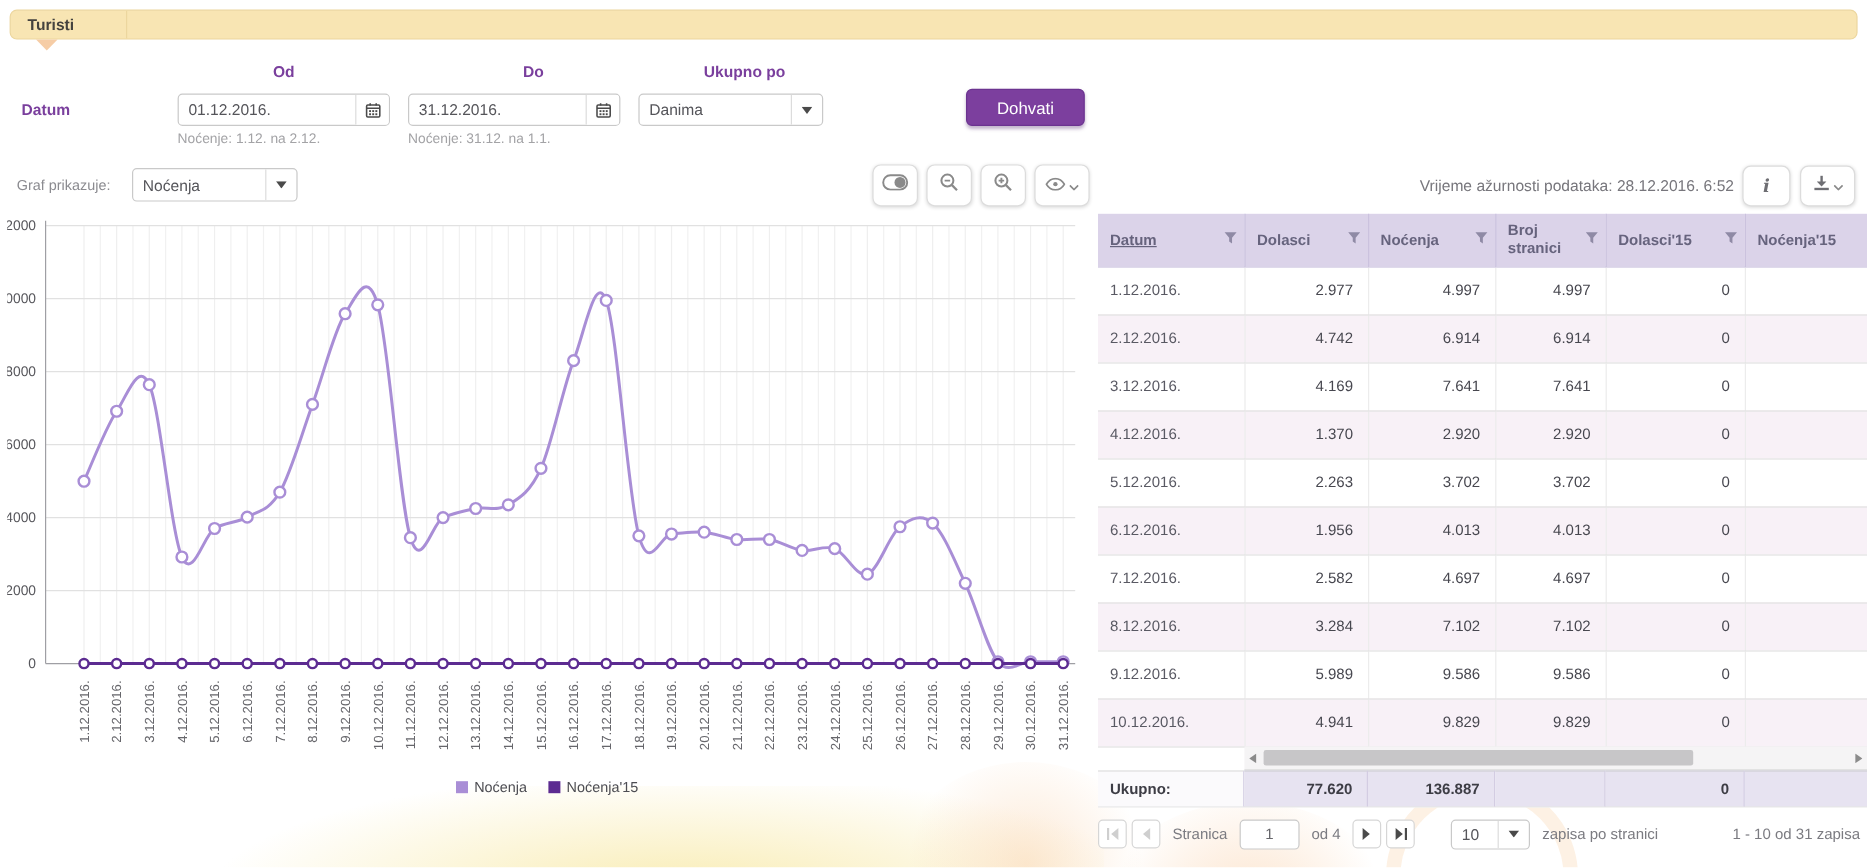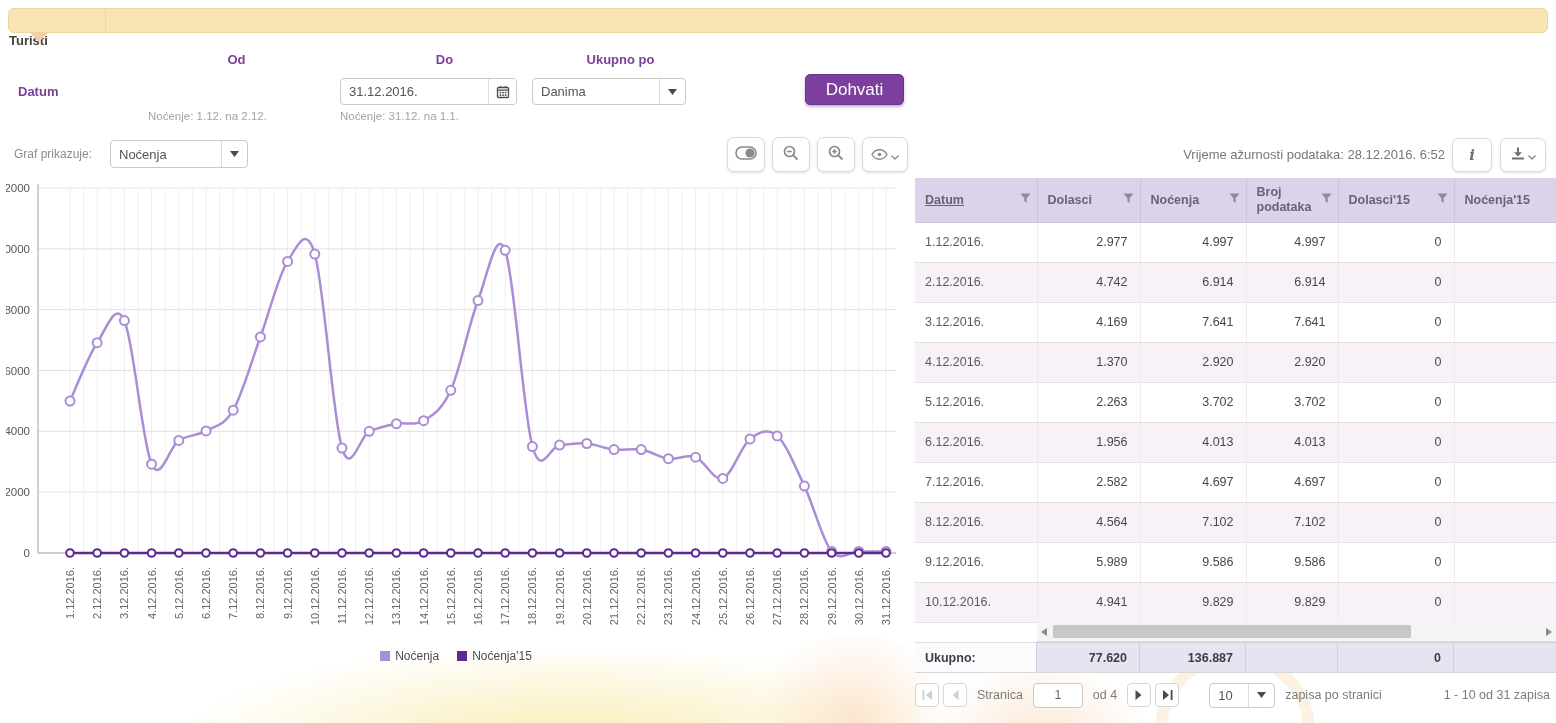--- a/index.html
+++ b/index.html
@@ -16,21 +16,21 @@
   .blob-p2 { left:915px; top:668px; width:250px; height:200px; border-radius:50%;
     background:radial-gradient(circle, rgba(250,210,172,.65), rgba(250,210,172,0) 72%); }
   .blob-ring { left:1155px; top:650px; width:160px; height:160px; border-radius:50%;
     border:12px solid rgba(250,219,188,.4); }
 
   .z { position:absolute; z-index:1; }
 
   
   .topbar { left:8px; top:8px; width:1540px; height:25px; background:#f8e5b3;
     border:1px solid #ecd69e; border-radius:6px; }
-  .topbar-label { position:absolute; left:0; top:4px; font-size:13px; font-weight:bold; color:#44423e;margin-top:20px; }
+  .topbar-label { position:absolute; left:14px; top:4px; font-size:13px; font-weight:bold; color:#44423e; }
   .tab-sep { position:absolute; left:96px; top:0; width:1px; height:23px; background:#ecd69e; }
   .tab-pointer { left:30px; top:33px; width:0; height:0;
     border-left:9px solid transparent; border-right:9px solid transparent; border-top:9px solid #f6cda6; }
 
   
   .flabel { top:52px; width:177px; text-align:center; font-size:13px; font-weight:bold; color:#7a3f9d; }
   #lbl-od { left:148px; } #lbl-do { left:356px; } #lbl-prikaz { left:532px; }
   #lbl-datum { left:18px; top:84px; font-size:13px; font-weight:bold; color:#7a3f9d; }
   .inputbox { top:78px; height:27px; background:#fff; border:1px solid #c9c9c9; border-radius:4px;
     display:flex; align-items:stretch; overflow:hidden; }
@@ -40,21 +40,21 @@
   .side-btn { width:28px; border-left:1px solid #dcdcdc; display:flex; align-items:center;
     justify-content:center; cursor:pointer; background:#fff; }
   .selectbox { background:#fff; border:1px solid #c9c9c9; border-radius:4px;
     display:flex; align-items:stretch; overflow:hidden; }
   #sel-prikaz { top:78px; left:532px; width:154px; height:27px; }
   .sel-text { flex:1; display:flex; align-items:center; padding:0 8px; font-size:13px; color:#55555a; }
   .sel-arrow { width:26px; border-left:1px solid #dcdcdc; display:flex; align-items:center; justify-content:center; }
   .note { top:110px; font-size:11.5px; color:#a3a3a6; }
   #note-od { left:148px; } #note-do { left:340px; }
   .btn-dohvati { left:805px; top:74px; width:99px; height:31px; background:#7c3f9e; color:#fff;
-    border:1px solid #6b3390; border-radius:5px; font-size:17px; font-family:inherit;
+    border:1px solid #6b3390; border-radius:5px; font-size:14px; font-family:inherit;
     box-shadow:0 2px 3px rgba(80,40,110,.35); cursor:pointer; }
 
   
   #graf-label { left:14px; top:147px; font-size:12px; color:#8b8b90; }
   #sel-graf { top:140px; left:110px; width:138px; height:28px; }
   .ctool { top:137px; height:35px; background:#fff; border:1px solid #dcdcdc; border-radius:7px;
     box-shadow:0 1px 3px rgba(0,0,0,.13); display:flex; align-items:center; justify-content:center;
     gap:3px; cursor:pointer; }
   #ct-toggle { left:727px; width:38px; } #ct-zoomout { left:772px; width:38px; }
   #ct-zoomin { left:817px; width:38px; } #ct-eye { left:862px; width:46px; }
@@ -129,20 +129,37 @@
     <span class="topbar-label">Turisti</span>
     <span class="tab-sep"></span>
   </div>
   <div class="z tab-pointer"></div>
 
   <div class="z flabel" id="lbl-od">Od</div>
   <div class="z flabel" id="lbl-do">Do</div>
   <div class="z flabel" id="lbl-prikaz">Ukupno po</div>
   <div class="z" id="lbl-datum">Datum</div>
 
+  <div class="z inputbox" id="date-od">
+    <input type="text" value="01.12.2016." style="">
+    <span class="side-btn">
+      <svg width="14" height="14" viewBox="0 0 14 14">
+          <rect x="1.5" y="2.5" width="11" height="10" rx="1" fill="none" stroke="#4a4a4a" stroke-width="1.3"></rect>
+          <line x1="1.5" y1="5.2" x2="12.5" y2="5.2" stroke="#4a4a4a" stroke-width="1.3"></line>
+          <line x1="4.5" y1="1" x2="4.5" y2="3" stroke="#4a4a4a" stroke-width="1.3"></line>
+          <line x1="9.5" y1="1" x2="9.5" y2="3" stroke="#4a4a4a" stroke-width="1.3"></line>
+          <rect x="3.6" y="6.8" width="1.6" height="1.6" fill="#4a4a4a"></rect>
+          <rect x="6.2" y="6.8" width="1.6" height="1.6" fill="#4a4a4a"></rect>
+          <rect x="8.8" y="6.8" width="1.6" height="1.6" fill="#4a4a4a"></rect>
+          <rect x="3.6" y="9.4" width="1.6" height="1.6" fill="#4a4a4a"></rect>
+          <rect x="6.2" y="9.4" width="1.6" height="1.6" fill="#4a4a4a"></rect>
+          <rect x="8.8" y="9.4" width="1.6" height="1.6" fill="#4a4a4a"></rect>
+        </svg>
+    </span>
+  </div>
   <div class="z inputbox" id="date-do">
     <input type="text" value="31.12.2016." style="">
     <span class="side-btn">
       <svg width="14" height="14" viewBox="0 0 14 14">
           <rect x="1.5" y="2.5" width="11" height="10" rx="1" fill="none" stroke="#4a4a4a" stroke-width="1.3"></rect>
           <line x1="1.5" y1="5.2" x2="12.5" y2="5.2" stroke="#4a4a4a" stroke-width="1.3"></line>
           <line x1="4.5" y1="1" x2="4.5" y2="3" stroke="#4a4a4a" stroke-width="1.3"></line>
           <line x1="9.5" y1="1" x2="9.5" y2="3" stroke="#4a4a4a" stroke-width="1.3"></line>
           <rect x="3.6" y="6.8" width="1.6" height="1.6" fill="#4a4a4a"></rect>
           <rect x="6.2" y="6.8" width="1.6" height="1.6" fill="#4a4a4a"></rect>
@@ -481,21 +498,21 @@
             <th>
               <div class="hwrap">
                 <span class="hlabel">Noćenja</span>
                 <span><svg width="11" height="11" viewBox="0 0 11 11">
                     <path d="M0.5,0.5 H10.5 L6.7,5.2 V10 L4.3,8.2 V5.2 Z" fill="#8f8aa5"></path>
                   </svg></span>
               </div>
             </th>
             <th>
               <div class="hwrap">
-                <span class="hlabel">Broj podataka</span>
+                <span class="hlabel">Broj stranici</span>
                 <span><svg width="11" height="11" viewBox="0 0 11 11">
                     <path d="M0.5,0.5 H10.5 L6.7,5.2 V10 L4.3,8.2 V5.2 Z" fill="#8f8aa5"></path>
                   </svg></span>
               </div>
             </th>
             <th>
               <div class="hwrap">
                 <span class="hlabel">Dolasci'15</span>
                 <span><svg width="11" height="11" viewBox="0 0 11 11">
                     <path d="M0.5,0.5 H10.5 L6.7,5.2 V10 L4.3,8.2 V5.2 Z" fill="#8f8aa5"></path>
@@ -561,21 +578,21 @@
           <tr>
             <td class="datum">7.12.2016.</td>
             <td class="num">2.582</td>
             <td class="num">4.697</td>
             <td class="num">4.697</td>
             <td class="num">0</td>
             <td class="num"></td>
           </tr>
           <tr class="alt">
             <td class="datum">8.12.2016.</td>
-            <td class="num">4.564</td>
+            <td class="num">3.284</td>
             <td class="num">7.102</td>
             <td class="num">7.102</td>
             <td class="num">0</td>
             <td class="num"></td>
           </tr>
           <tr>
             <td class="datum">9.12.2016.</td>
             <td class="num">5.989</td>
             <td class="num">9.586</td>
             <td class="num">9.586</td>

